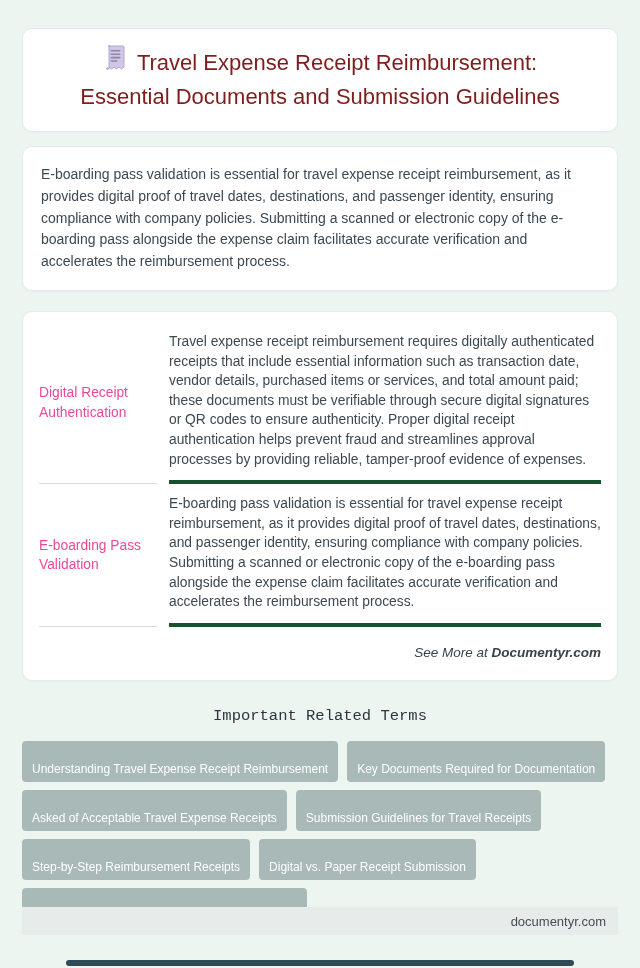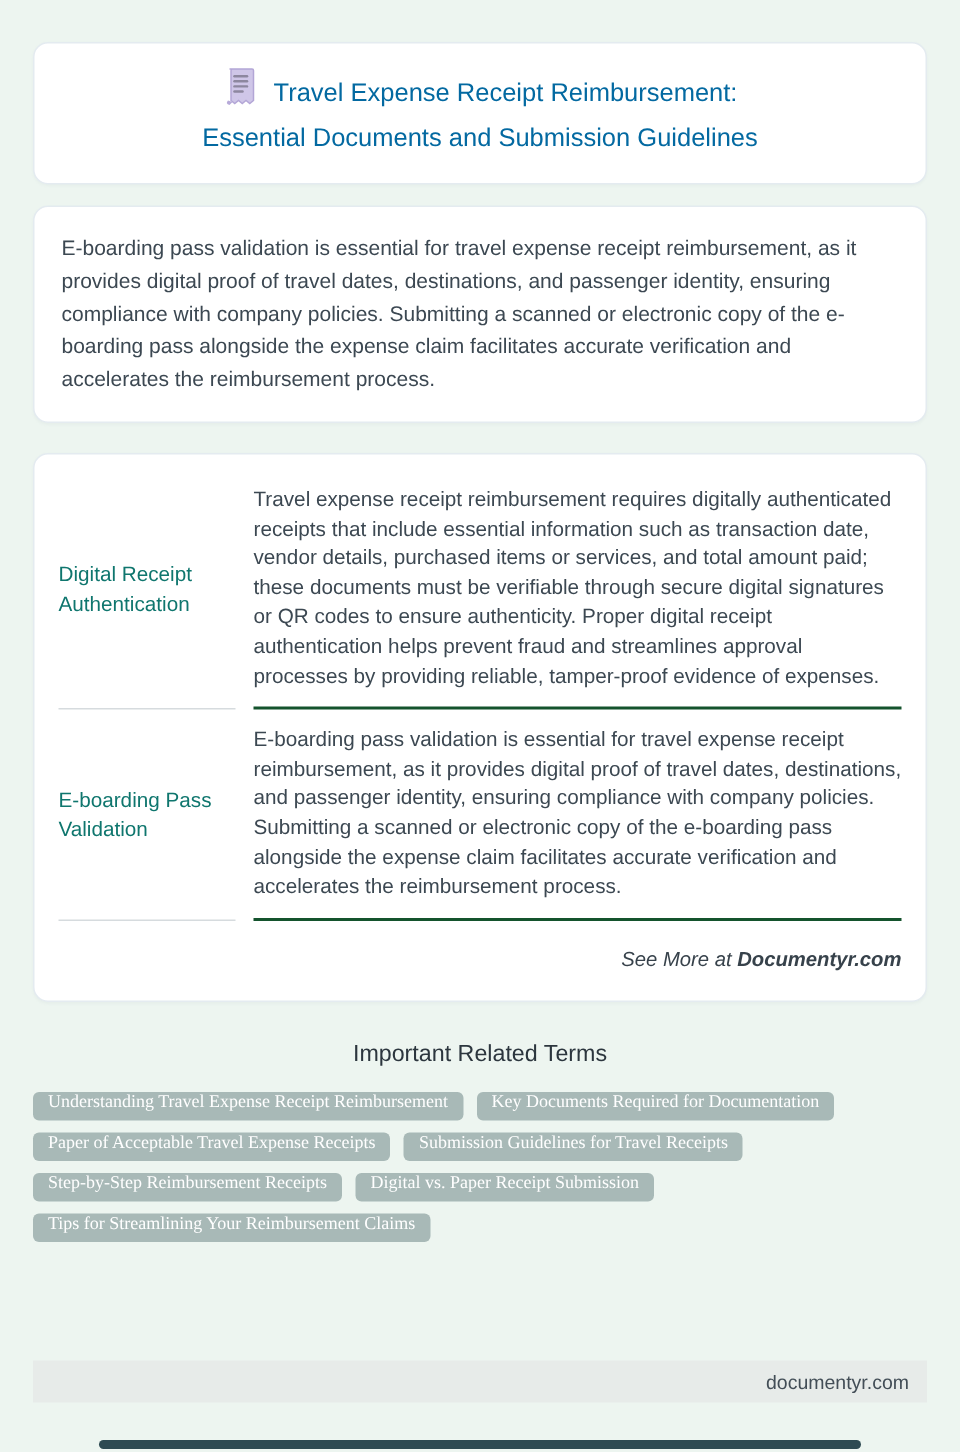--- a/index.html
+++ b/index.html
@@ -25,24 +25,24 @@
     box-shadow: 0 1px 2px rgba(120,140,150,0.06);
   }
 
   
   .header-card {
     margin-top: 28px;
     padding: 16px 18px 18px 18px;
     text-align: center;
   }
   .title {
-    font-size: 17px;
+    font-size: 22px;
     font-weight: 500;
     line-height: 1.5;
-    color: #0369a1;
+    color: #7f1d1d;
   }
   .title-line1 { display: inline-flex; align-items: center; gap: 10px; justify-content: center; }
   .receipt-icon-svg { width: 24px; height: 26px; flex: 0 0 auto; }
 
   
   .intro-card {
     margin-top: 14px;
     padding: 17px 18px;
   }
   .intro-text {
@@ -60,25 +60,25 @@
   .tlabel {
     width: 118px;
     flex: 0 0 118px;
     margin-right: 12px;
     display: flex;
     align-items: center;
     border-bottom: 1px solid #d6dbde;
     padding: 8px 0;
     font-size: 13.8px;
     line-height: 1.4;
-    color: #0f766e;
+    color: #ec4899;
   }
   .tvalue {
     flex: 1;
-    border-bottom: 2px solid #14532d;
+    border-bottom: 4px solid #14532d;
     padding: 10px 0 11px 0;
     font-size: 13.8px;
     line-height: 1.42;
     color: #3c4852;
   }
   .see-more {
     text-align: right;
     font-style: italic;
     font-size: 13.5px;
     color: #37424b;
@@ -86,38 +86,39 @@
   }
   .see-more b { font-weight: 700; }
 
   
   .terms-heading {
     margin-top: 26px;
     text-align: center;
     font-size: 15.5px;
     font-weight: 500;
     color: #2c363e;
+    font-family: Liberation Mono, monospace;
   }
   .chips {
     margin-top: 16px;
     display: flex;
     flex-wrap: wrap;
     gap: 8px 9px;
     align-content: flex-start;
   }
   .chip {
     display: inline-block;
     background: #a8b9b7;
     color: #ffffff;
     font-size: 12px;
     line-height: 1;
-    padding: 0 10px 7px 10px;
+    padding: 22px 10px 7px 10px;
     border-radius: 4px;
     border: none;
-    font-family: Liberation Serif, serif;
+    font-family: Liberation Sans, sans-serif;
     cursor: pointer;
     white-space: nowrap;
   }
 
   
   .footer-bar {
     position: absolute;
     left: 22px;
     right: 22px;
     bottom: 33px;
@@ -186,21 +187,21 @@
       <div class="see-more">
         <span>See More at </span><b>Documentyr.com</b>
       </div>
     </div>
 
     <h2 class="terms-heading">Important Related Terms</h2>
 
     <div class="chips">
       <button class="chip">Understanding Travel Expense Receipt Reimbursement</button>
       <button class="chip">Key Documents Required for Documentation</button>
-      <button class="chip">Paper of Acceptable Travel Expense Receipts</button>
+      <button class="chip">Asked of Acceptable Travel Expense Receipts</button>
       <button class="chip">Submission Guidelines for Travel Receipts</button>
       <button class="chip">Step-by-Step Reimbursement Receipts</button>
       <button class="chip">Digital vs. Paper Receipt Submission</button>
       <button class="chip">Tips for Streamlining Your Reimbursement Claims</button>
     </div>
 
   </div>
 
   <div class="footer-bar">
     <span>documentyr.com</span>

